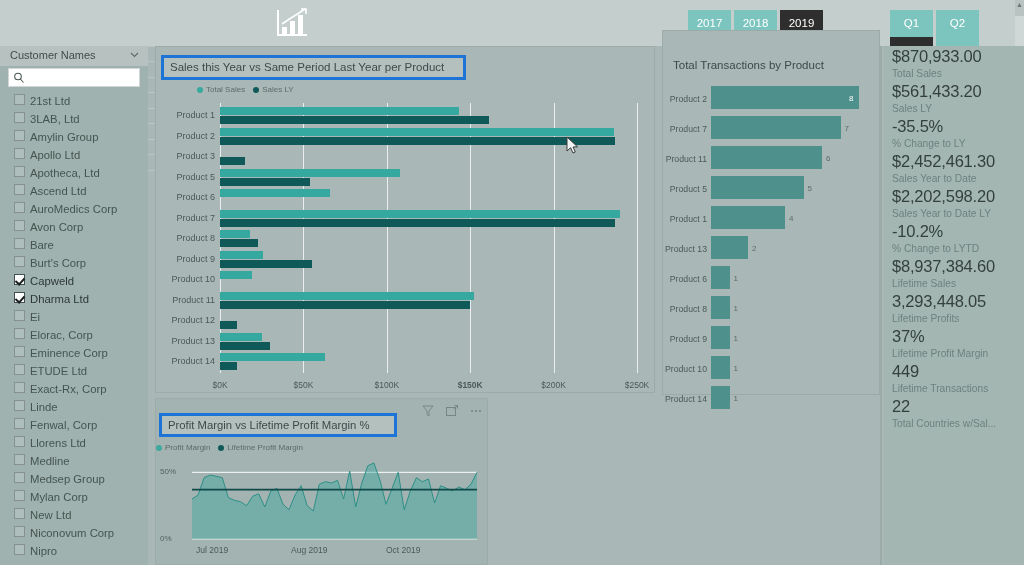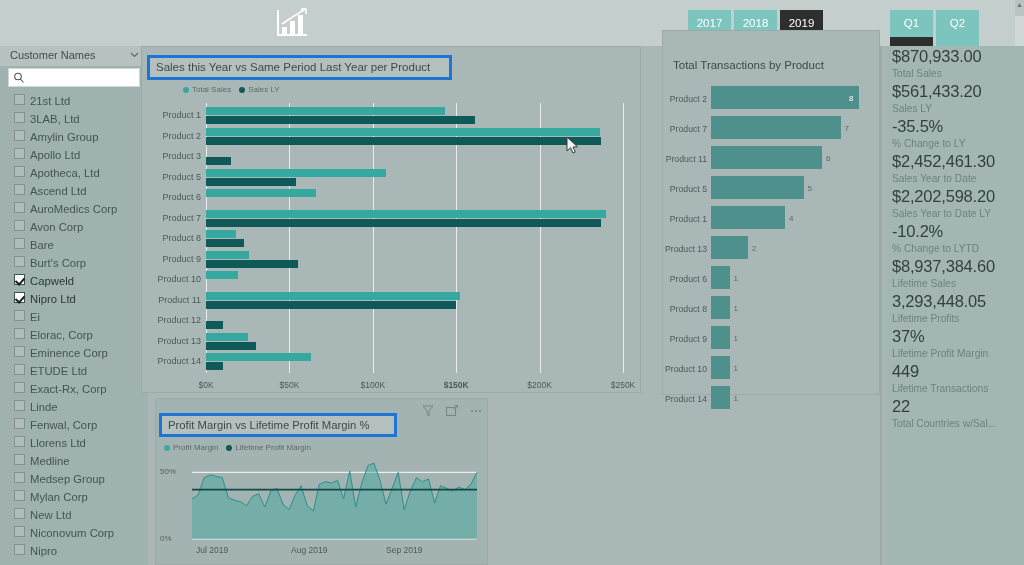--- a/index.html
+++ b/index.html
@@ -65,21 +65,21 @@
   .lp-item.checked .box::after {
     content: ""; position: absolute; left: 2px; top: 1px;
     width: 4px; height: 7px; border: solid #1b2120;
     border-width: 0 2px 2px 0; transform: rotate(42deg);
   }
   .lp-item .lbl { font-size: 11.3px; color: #46544f; line-height: 18px; }
   .lp-item.checked .lbl { color: #2d3836; }
 
   
   .card { position: absolute; background: #a9b8b6; }
-  #bar-card { left: 141px; top: 46px; width: 500px; height: 347px; border: 1px solid #9caaa8; }
+  #bar-card { left: 155px; top: 46px; width: 500px; height: 347px; border: 1px solid #9caaa8; }
   .card-title-box {
     position: absolute; left: 5px; top: 8px; width: 305px; height: 25px;
     border: 3px solid #1d74d6; background: #b4c0be;
   }
   .card-title-box .t {
     font-size: 11.5px; color: #3d4a49; line-height: 19px; padding-left: 6px;
   }
   .legend { position: absolute; font-size: 8px; color: #5d6a68; }
   .legend .dot {
     display: inline-block; width: 6px; height: 6px; border-radius: 50%;
@@ -188,21 +188,21 @@
         <div class="lp-item"><span class="box"></span><span class="lbl">3LAB, Ltd</span></div>
         <div class="lp-item"><span class="box"></span><span class="lbl">Amylin Group</span></div>
         <div class="lp-item"><span class="box"></span><span class="lbl">Apollo Ltd</span></div>
         <div class="lp-item"><span class="box"></span><span class="lbl">Apotheca, Ltd</span></div>
         <div class="lp-item"><span class="box"></span><span class="lbl">Ascend Ltd</span></div>
         <div class="lp-item"><span class="box"></span><span class="lbl">AuroMedics Corp</span></div>
         <div class="lp-item"><span class="box"></span><span class="lbl">Avon Corp</span></div>
         <div class="lp-item"><span class="box"></span><span class="lbl">Bare</span></div>
         <div class="lp-item"><span class="box"></span><span class="lbl">Burt's Corp</span></div>
         <div class="lp-item checked"><span class="box"></span><span class="lbl">Capweld</span></div>
-        <div class="lp-item checked"><span class="box"></span><span class="lbl">Nipro Ltd</span></div>
+        <div class="lp-item checked"><span class="box"></span><span class="lbl">Dharma Ltd</span></div>
         <div class="lp-item"><span class="box"></span><span class="lbl">Ei</span></div>
         <div class="lp-item"><span class="box"></span><span class="lbl">Elorac, Corp</span></div>
         <div class="lp-item"><span class="box"></span><span class="lbl">Eminence Corp</span></div>
         <div class="lp-item"><span class="box"></span><span class="lbl">ETUDE Ltd</span></div>
         <div class="lp-item"><span class="box"></span><span class="lbl">Exact-Rx, Corp</span></div>
         <div class="lp-item"><span class="box"></span><span class="lbl">Linde</span></div>
         <div class="lp-item"><span class="box"></span><span class="lbl">Fenwal, Corp</span></div>
         <div class="lp-item"><span class="box"></span><span class="lbl">Llorens Ltd</span></div>
         <div class="lp-item"><span class="box"></span><span class="lbl">Medline</span></div>
         <div class="lp-item"><span class="box"></span><span class="lbl">Medsep Group</span></div>
@@ -320,34 +320,34 @@
       </svg>
       <svg class="ic" width="14" height="12" viewBox="0 0 14 12">
         <circle cx="3" cy="6" r="1.1" fill="#5a6967"></circle>
         <circle cx="7" cy="6" r="1.1" fill="#5a6967"></circle>
         <circle cx="11" cy="6" r="1.1" fill="#5a6967"></circle>
       </svg>
     </div>
     <div id="pm-title-box">
       <div class="t">Profit Margin vs Lifetime Profit Margin %</div>
     </div>
-    <div class="legend" id="pm-legend" style="left:8px; top:44px;"><span class="e"><span class="dot" style="background: rgb(63, 168, 159);"></span><span>Profit Margin</span></span><span class="e"><span class="dot" style="background: rgb(15, 90, 88);"></span><span>Lifetime Profit Margin</span></span></div>
+    <div class="legend" id="pm-legend" style="left:0; top:44px;"><span class="e"><span class="dot" style="background: rgb(63, 168, 159);"></span><span>Profit Margin</span></span><span class="e"><span class="dot" style="background: rgb(15, 90, 88);"></span><span>Lifetime Profit Margin</span></span></div>
     <div class="plot" id="pm-plot" style="left:22px; top:60px; width:300px; height:94px;">
         <svg width="299" height="94" style="position: absolute; left: 14px; top: 0px;">
           <line x1="0" x2="285" y1="80" y2="80" stroke="#ffffff" stroke-width="1.2" opacity=".8"></line>
           <line x1="0" x2="285" y1="13.333333333333329" y2="13.333333333333329" stroke="#ffffff" stroke-width="1.2" opacity=".8"></line>
           <path d="M0,80 L0.0,40.0 L6.1,36.0 L12.1,18.7 L18.2,16.0 L24.3,17.3 L30.3,18.7 L36.4,38.7 L42.4,41.3 L48.5,42.7 L54.6,46.7 L60.6,37.3 L66.7,34.7 L72.8,48.0 L78.8,32.0 L84.9,29.3 L91.0,45.3 L97.0,50.7 L103.1,36.0 L109.1,26.7 L115.2,46.7 L121.3,52.0 L127.3,25.3 L133.4,22.7 L139.5,24.0 L145.5,21.3 L151.6,40.0 L157.7,12.0 L163.7,48.0 L169.8,24.0 L175.9,6.7 L181.9,4.0 L188.0,21.3 L194.0,45.3 L200.1,29.3 L206.2,13.3 L212.2,50.7 L218.3,32.0 L224.4,18.7 L230.4,22.7 L236.5,20.0 L242.6,44.0 L248.6,26.7 L254.7,29.3 L260.7,32.0 L266.8,28.0 L272.9,30.7 L278.9,25.3 L285.0,13.3 L285,80 Z" fill="#3fa89f" opacity=".45"></path>
           <path d="M0.0,40.0 L6.1,36.0 L12.1,18.7 L18.2,16.0 L24.3,17.3 L30.3,18.7 L36.4,38.7 L42.4,41.3 L48.5,42.7 L54.6,46.7 L60.6,37.3 L66.7,34.7 L72.8,48.0 L78.8,32.0 L84.9,29.3 L91.0,45.3 L97.0,50.7 L103.1,36.0 L109.1,26.7 L115.2,46.7 L121.3,52.0 L127.3,25.3 L133.4,22.7 L139.5,24.0 L145.5,21.3 L151.6,40.0 L157.7,12.0 L163.7,48.0 L169.8,24.0 L175.9,6.7 L181.9,4.0 L188.0,21.3 L194.0,45.3 L200.1,29.3 L206.2,13.3 L212.2,50.7 L218.3,32.0 L224.4,18.7 L230.4,22.7 L236.5,20.0 L242.6,44.0 L248.6,26.7 L254.7,29.3 L260.7,32.0 L266.8,28.0 L272.9,30.7 L278.9,25.3 L285.0,13.3" stroke="#2c8f87" stroke-width="1" fill="none"></path>
           <line x1="0" x2="285" y1="30.666666666666664" y2="30.666666666666664" stroke="#0f4a48" stroke-width="1.6"></line>
         </svg>
         <div class="pm-ytick" style="top: 75px; left: -18px;">0%</div>
         <div class="pm-ytick" style="top: 8.33333px; left: -18px;">50%</div>
         <div class="pm-xtick" style="left: 18px; top: 86px;">Jul 2019</div>
         <div class="pm-xtick" style="left: 113px; top: 86px;">Aug 2019</div>
-        <div class="pm-xtick" style="left: 208px; top: 86px;">Sep 2019</div>
+        <div class="pm-xtick" style="left: 208px; top: 86px;">Oct 2019</div>
       </div>
   </div>
 
   <div id="tbl-card">
     <table class="grid">
       <colgroup>
         <col style="width:86px">
           <col style="width:82px">
           <col style="width:72px">
         <col style="width:72px">

